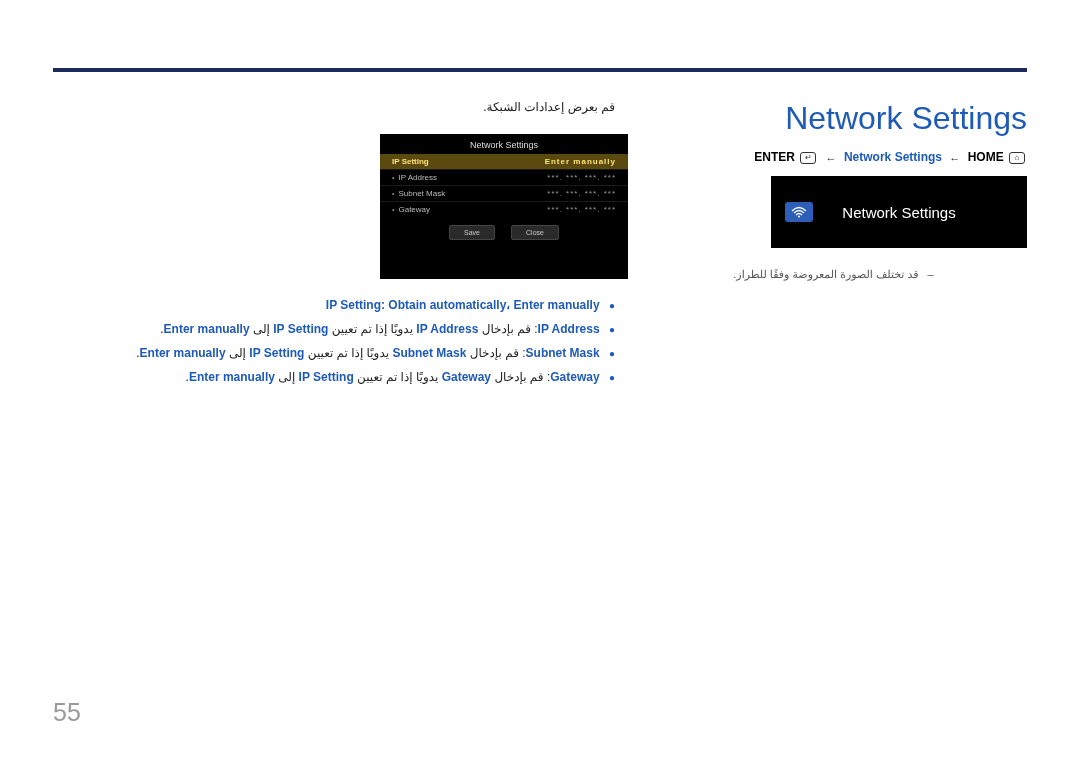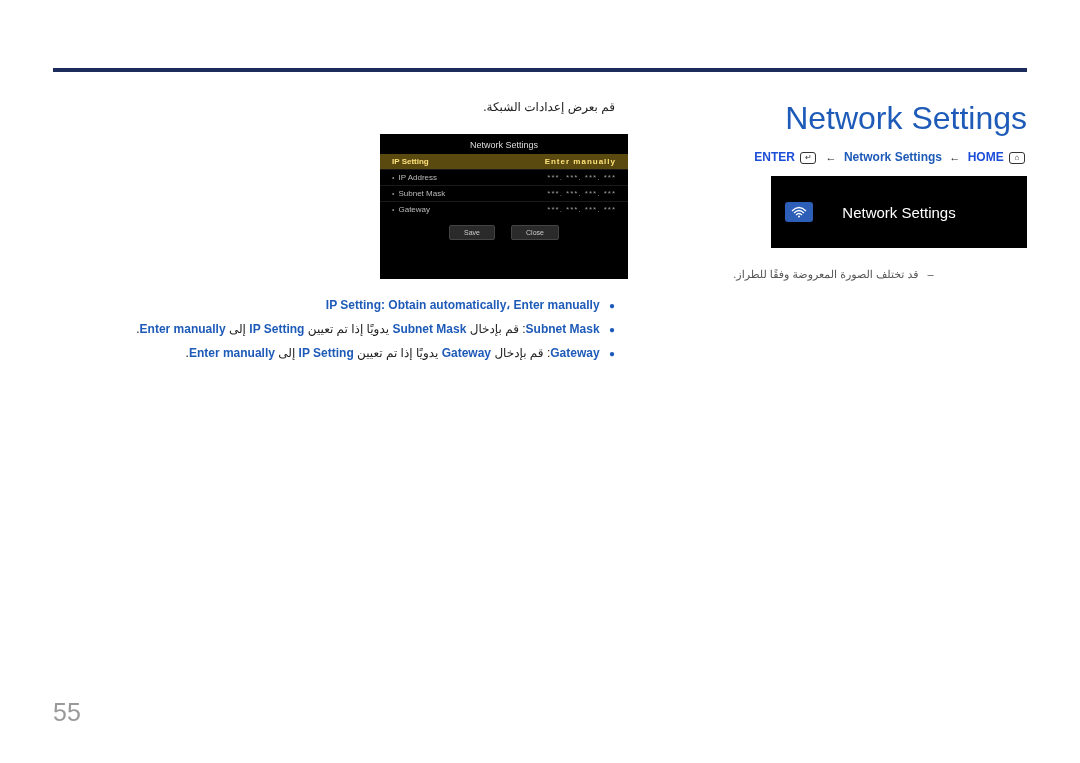--- a/index.html
+++ b/index.html
@@ -29,21 +29,21 @@
     text-align: right;
   }
   .breadcrumb {
     position: absolute;
     top: 150px;
     right: 53px;
     font-size: 12px;
     direction: ltr;
     text-align: right;
   }
-  .breadcrumb .lbl { color: #1d4ed8; font-weight: bold; }
+  .breadcrumb .lbl { color: #000000; font-weight: bold; }
   .breadcrumb .mid { color: #1e5bb8; font-weight: bold; }
   .bc-icon {
     display: inline-flex;
     align-items: center;
     justify-content: center;
     width: 16px; height: 12px;
     border: 1px solid #333;
     border-radius: 3px;
     font-size: 8px;
     color: #333;
@@ -236,20 +236,24 @@
   </div>
 </div>
 
 <div class="body-list">
   <div class="row">
     <span class="bullet">●</span>
     <span class="hl">IP Setting</span><span class="hl">: </span><span class="hl">Obtain automatically</span><span class="hl">، </span><span class="hl">Enter manually</span>
   </div>
   <div class="row">
     <span class="bullet">●</span>
+    <span class="hl">IP Address</span><span>: قم بإدخال </span><span class="hl">IP Address</span><span> يدويًا إذا تم تعيين </span><span class="hl">IP Setting</span><span> إلى </span><span class="hl">Enter manually</span><span>.</span>
+  </div>
+  <div class="row">
+    <span class="bullet">●</span>
     <span class="hl">Subnet Mask</span><span>: قم بإدخال </span><span class="hl">Subnet Mask</span><span> يدويًا إذا تم تعيين </span><span class="hl">IP Setting</span><span> إلى </span><span class="hl">Enter manually</span><span>.</span>
   </div>
   <div class="row">
     <span class="bullet">●</span>
     <span class="hl">Gateway</span><span>: قم بإدخال </span><span class="hl">Gateway</span><span> يدويًا إذا تم تعيين </span><span class="hl">IP Setting</span><span> إلى </span><span class="hl">Enter manually</span><span>.</span>
   </div>
 </div>
 
 <div class="page-num">55</div>
 

